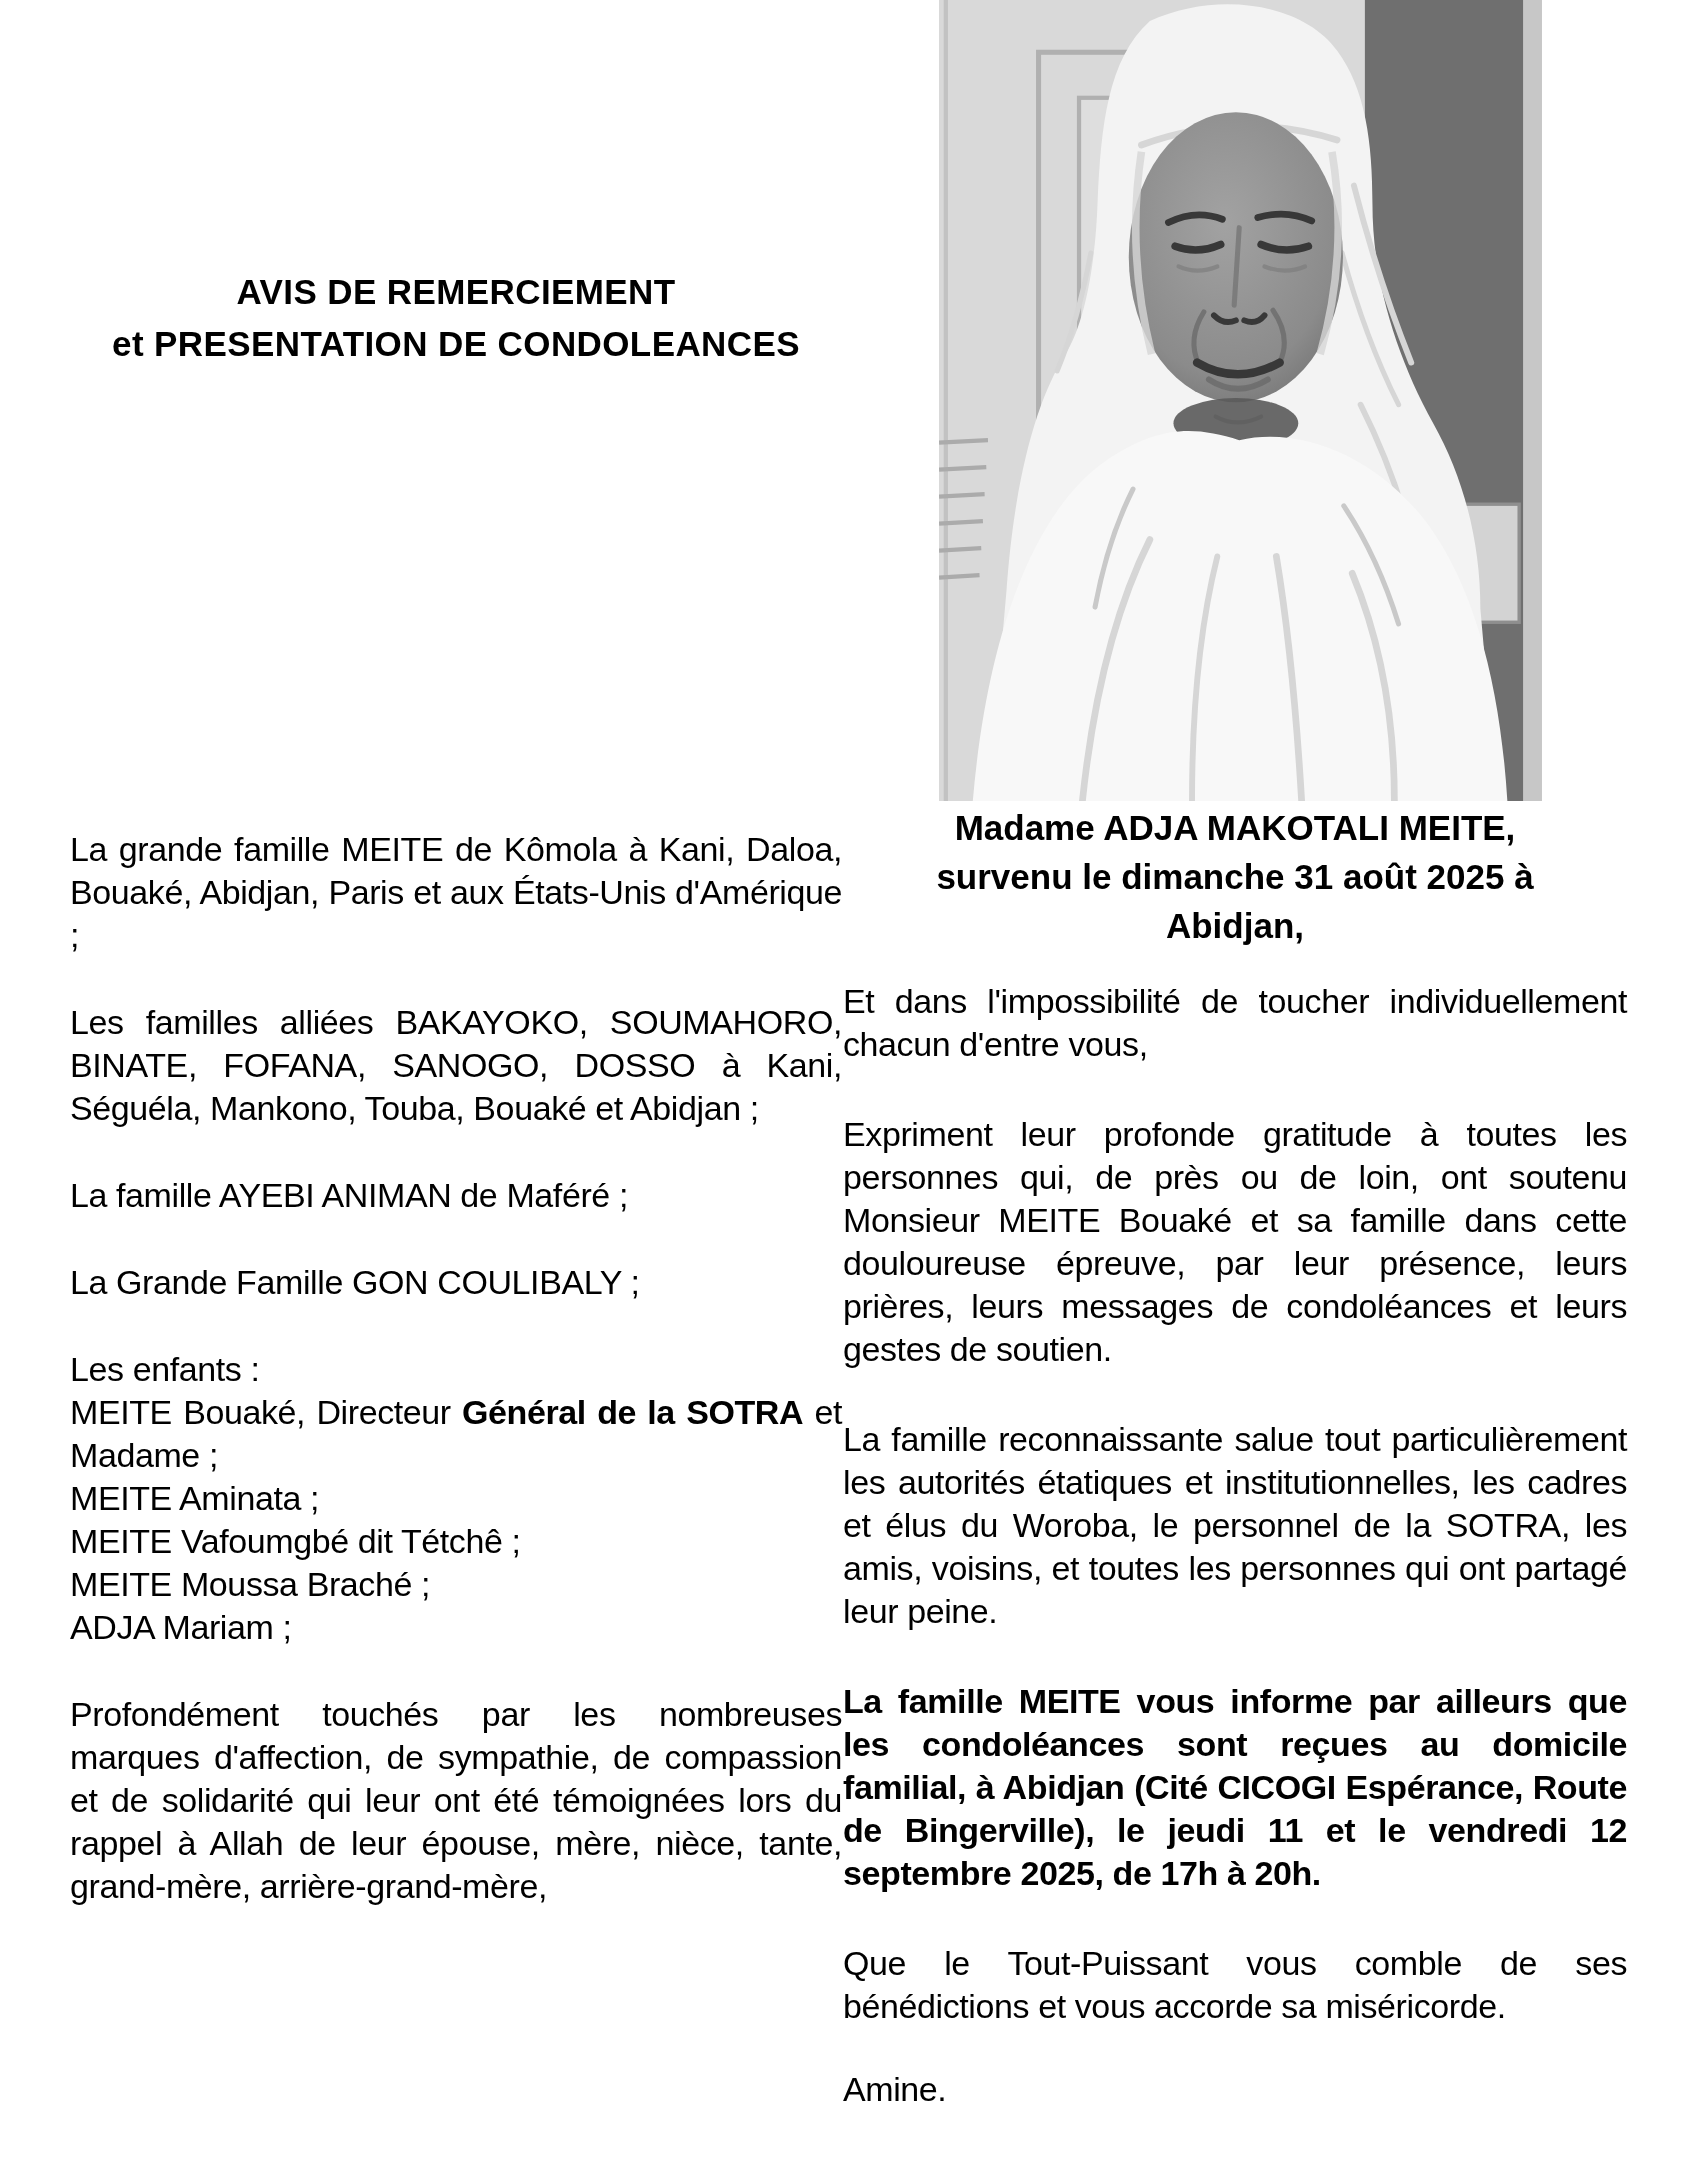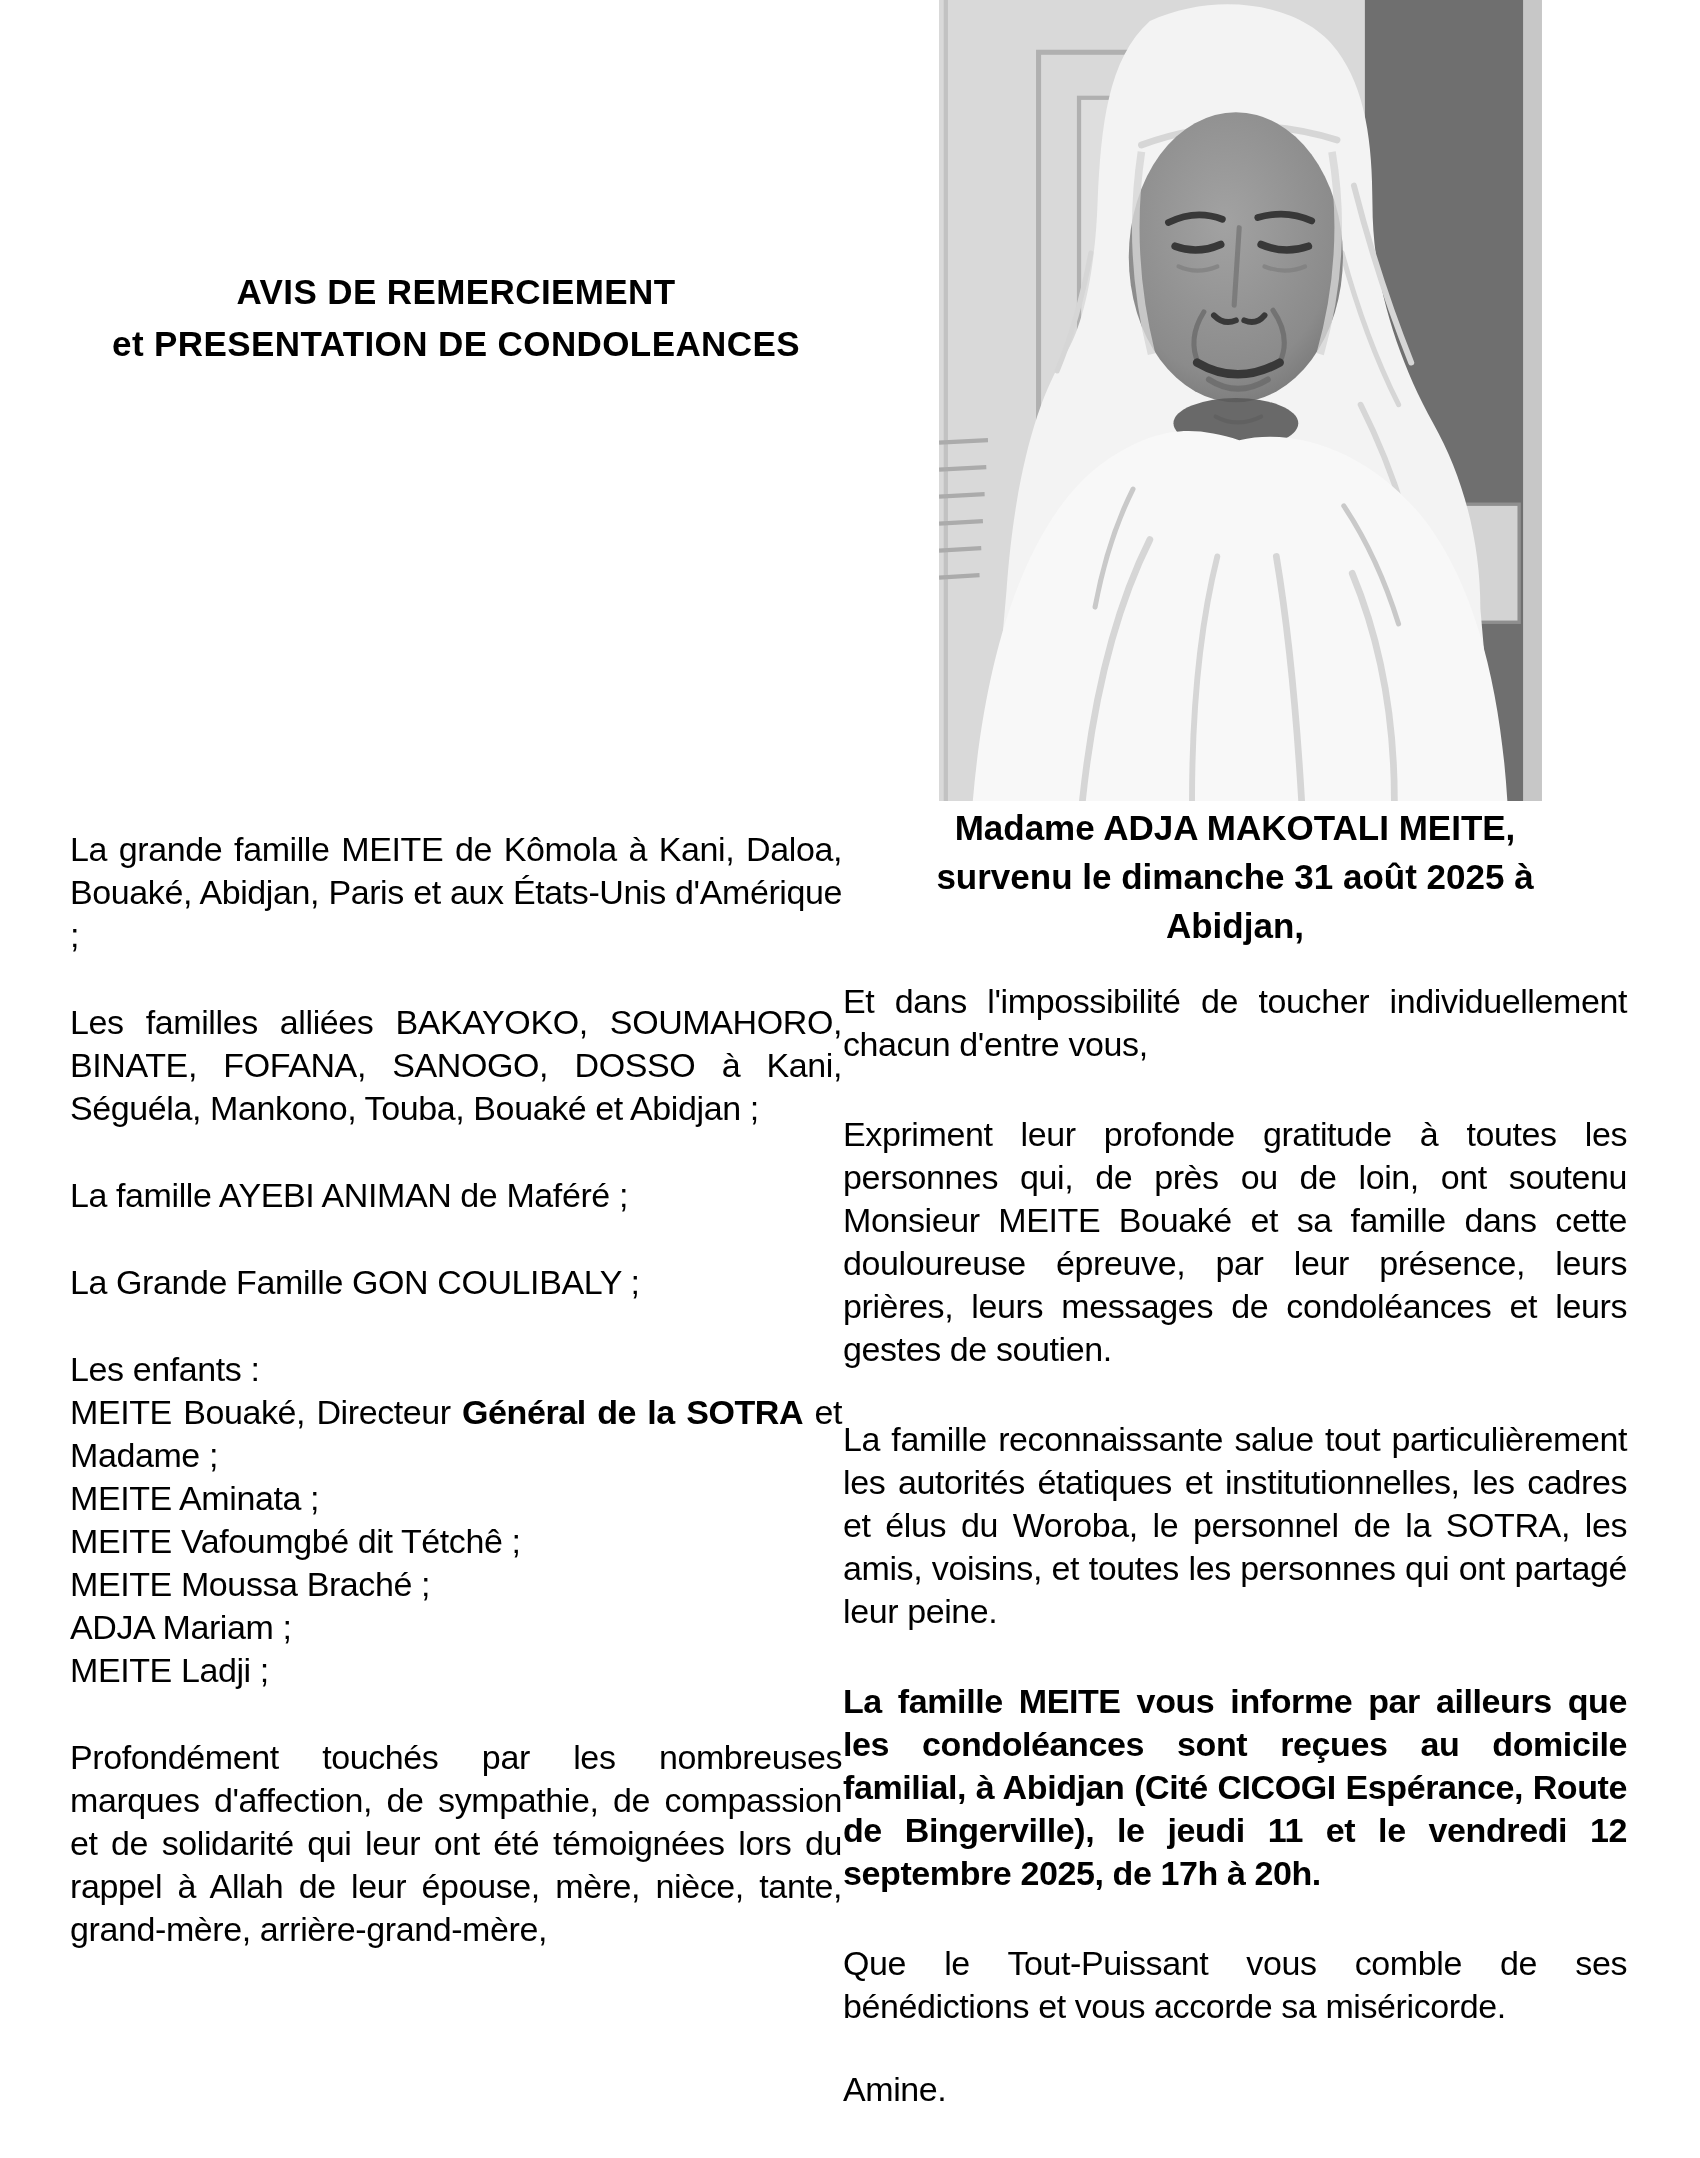--- a/index.html
+++ b/index.html
@@ -73,21 +73,20 @@
     <p class="first">La grande famille MEITE de Kômola à Kani, Daloa, Bouaké, Abidjan, Paris et aux États-Unis d'Amérique ;</p>
     <p>Les familles alliées BAKAYOKO, SOUMAHORO, BINATE, FOFANA, SANOGO, DOSSO à Kani, Séguéla, Mankono, Touba, Bouaké et Abidjan ;</p>
     <p>La famille AYEBI ANIMAN de Maféré ;</p>
     <p>La Grande Famille GON COULIBALY ;</p>
     <p>Les enfants :</p>
     <p class="tight"><span>MEITE Bouaké, Directeur </span><b>Général de la SOTRA</b><span> et Madame ;</span></p>
     <p class="tight">MEITE Aminata ;</p>
     <p class="tight">MEITE Vafoumgbé dit Tétchê ;</p>
     <p class="tight">MEITE Moussa Braché ;</p>
     <p class="tight">ADJA Mariam ;</p>
-    <p class="tight">MEITE Ladji ;</p>
     <p>Profondément touchés par les nombreuses marques d'affection, de sympathie, de compassion et de solidarité qui leur ont été témoignées lors du rappel à Allah de leur épouse, mère, nièce, tante, grand-mère, arrière-grand-mère,</p>
   </div>
 
   <div class="photo">
     <svg viewBox="0 0 715 950" xmlns="http://www.w3.org/2000/svg">
 
       <rect x="0" y="0" width="715" height="950" fill="#e2e2e2"></rect>
 
       <rect x="0" y="0" width="505" height="950" fill="#d9d9d9"></rect>
       <line x1="8" y1="0" x2="8" y2="950" stroke="#c2c2c2" stroke-width="5"></line>

